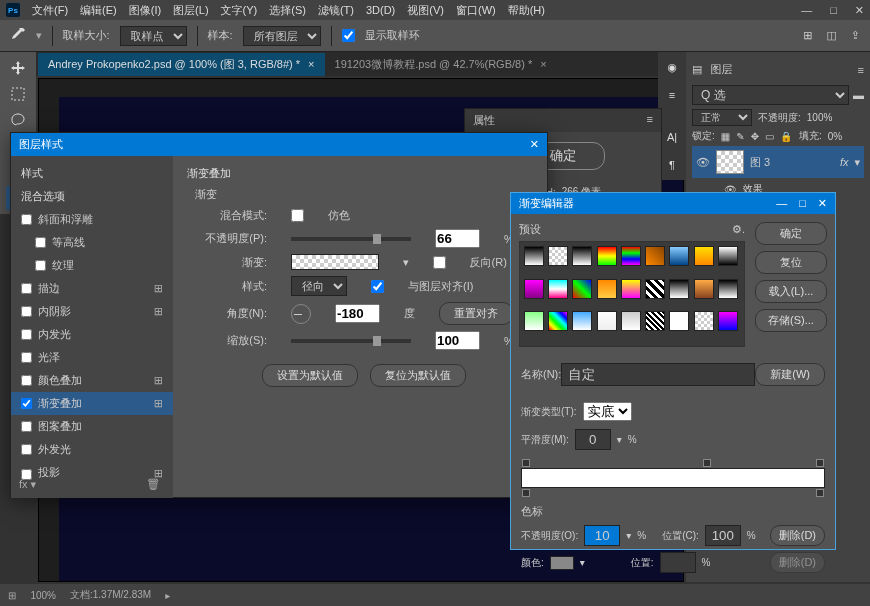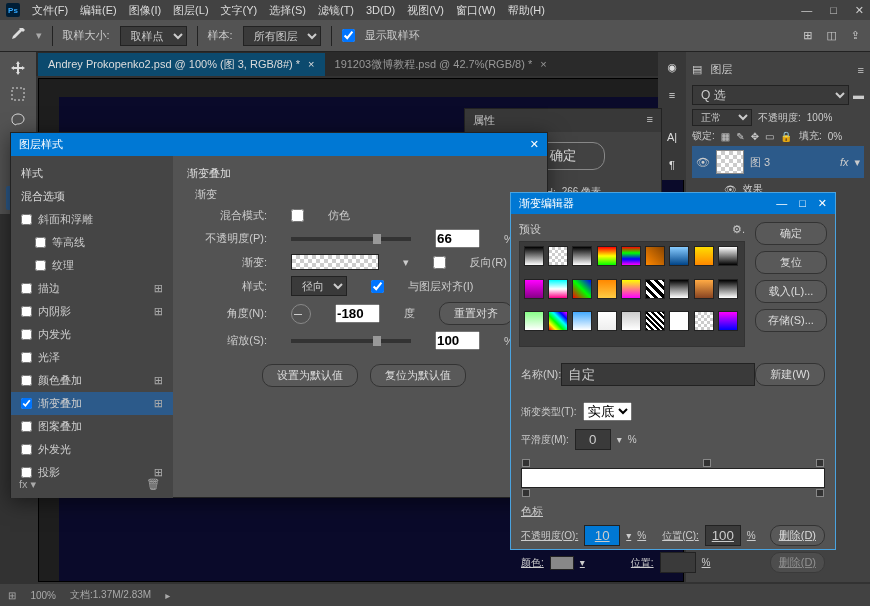--- a/index.html
+++ b/index.html
@@ -85,21 +85,21 @@
 .presets { border: 1px solid #333; background: #3a3a3a; padding: 4px; display: grid; grid-template-columns: repeat(9, 1fr); gap: 2px; height: 106px; }
 .preset { width: 20px; height: 20px; border: 1px solid #222; }
 .ge-section { padding: 8px 10px; }
 .name-row { display: flex; align-items: center; gap: 0; }
 .name-row input { flex: 1; background: #3a3a3a; border: 1px solid #222; color: #ccc; padding: 3px 6px; }
 .grad-bar-wrap { padding: 10px; }
 .grad-bar { height: 20px; background: linear-gradient(to right, #000, #fff); border: 1px solid #222; position: relative; background-image: linear-gradient(to right, #fff, #fff), repeating-conic-gradient(#ccc 0% 25%, #fff 0% 50%); background-size: 100% 100%, 8px 8px; }
 .stop { position: absolute; width: 8px; height: 8px; background: #333; border: 1px solid #888; }
 .stop.top { top: -10px; }
 .stop.bottom { bottom: -10px; }
-.stops-section { padding: 6px 10px; text-decoration: underline; }
+.stops-section { padding: 6px 10px; }
 .hdr { color: #ccc; margin-bottom: 6px; }
 .inline-row { display: flex; align-items: center; gap: 6px; flex-wrap: wrap; font-size: 10px; }
 .inline-row input { width: 36px; background: #3a3a3a; border: 1px solid #222; color: #ccc; padding: 2px 4px; text-align: center; }
 .highlight-input { background: #0078d4 !important; }
 .color-swatch { width: 24px; height: 14px; background: #888; border: 1px solid #222; }
 </style>
 </head>
 <body>
 
 <div class="menubar">
@@ -316,21 +316,21 @@
             <span class="add">⊞</span>
           </div>
           <div class="ls-item" style="padding-left: 10px;">
             <input type="checkbox" style="">
             <span class="lbl">图案叠加</span>
           </div>
           <div class="ls-item" style="padding-left: 10px;">
             <input type="checkbox" style="">
             <span class="lbl">外发光</span>
           </div>
-          <div class="ls-item" style="padding-left: 10px;">
+          <div class="ls-item" style="padding-left: 10px; align-items: flex-end;">
             <input type="checkbox" style="">
             <span class="lbl">投影</span>
             <span class="add">⊞</span>
           </div>
         </div>
       <div class="ls-sidebar-foot">
         <span>fx ▾</span>
         <span style="margin-left:100px">🗑</span>
       </div>
     </div>

